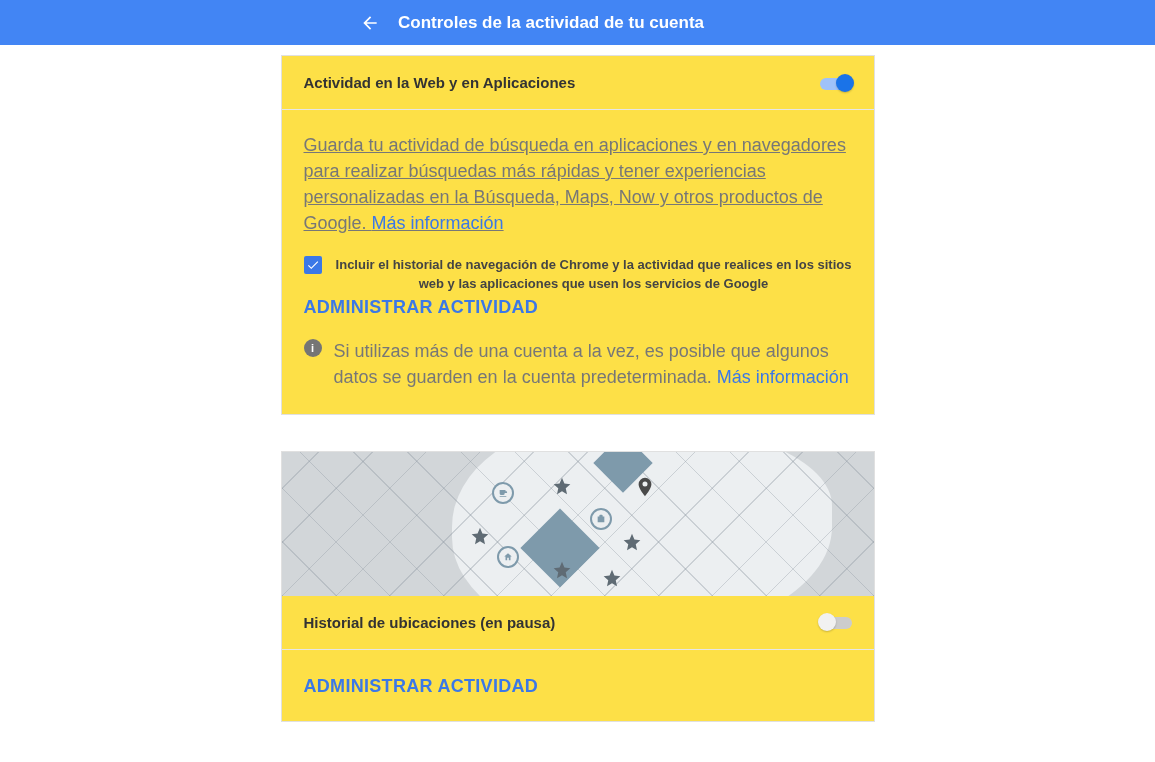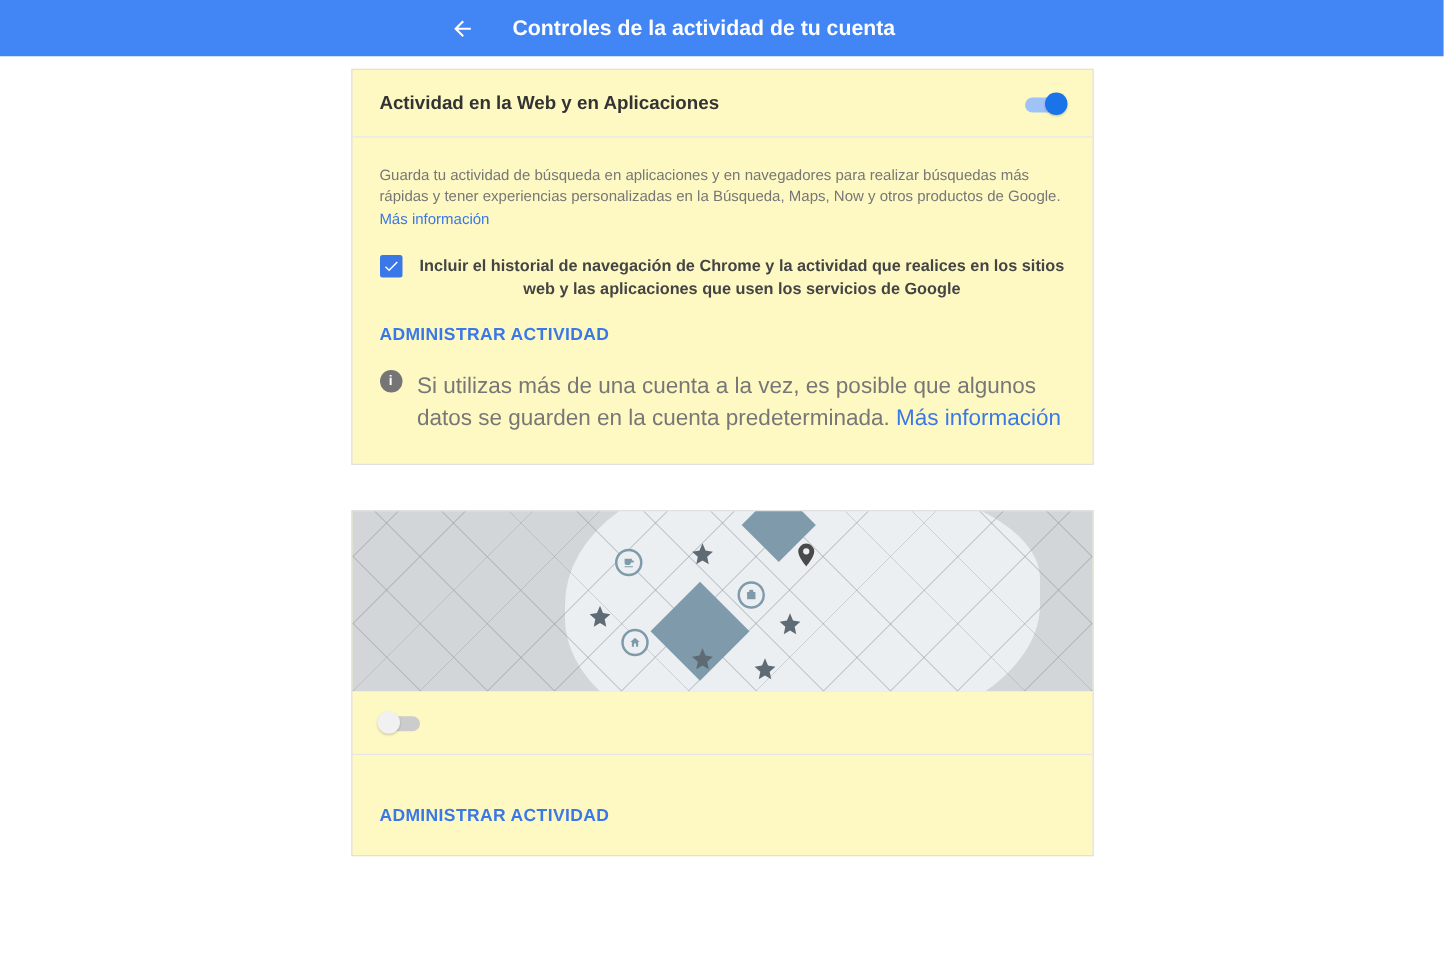--- a/index.html
+++ b/index.html
@@ -10,61 +10,61 @@
     height: 762px;
     overflow: hidden;
   }
   .topbar {
     background: #4285f4;
     height: 45px;
     display: flex;
     align-items: center;
     padding-left: 360px;
     color: #fff;
-    gap: 12px;
   }
   .back-arrow {
     width: 20px; height: 20px;
     margin-right: 18px;
     cursor: pointer;
     display: flex; align-items: center; justify-content: center;
   }
   .topbar-title {
     font-size: 17px;
     font-weight: 600;
   }
   .page {
     width: 594px;
     margin: 0 auto;
   }
   .card {
-    background: #fef9c3;
+    background: #fde047;
     border: 1px solid #e0e0e0;
     margin-top: 20px;
   }
   .card.first { margin-top: 10px; border-top: 1px solid #e0e0e0;}
   .card-header {
     display: flex;
     align-items: center;
     justify-content: space-between;
     padding: 18px 22px 18px 22px;
     border-bottom: 1px solid #e6e6e6;
   }
   .card-title {
     font-size: 15px;
     font-weight: 700;
     color: #333;
   }
   .card-body {
     padding: 22px 22px 24px 22px;
   }
   .desc {
-    font-size: 12px;
+    font-size: 18px;
     line-height: 1.45;
     color: #777;
+    text-decoration: underline;
   }
   .link {
     color: #3b78e7;
     cursor: pointer;
   }
   .check-row {
     display: flex;
     align-items: flex-start;
     margin-top: 20px;
     text-align: center;
@@ -78,25 +78,25 @@
     flex-shrink: 0;
     cursor: pointer;
   }
   .check-label {
     font-size: 13px;
     font-weight: 600;
     color: #444;
     line-height: 1.4;
   }
   .manage {
-    font-size: 14px;
+    font-size: 18px;
     font-weight: 700;
     letter-spacing: 0.3px;
     color: #3b78e7;
-    margin-top: 18px;
+    margin-top: 4px;
     cursor: pointer;
   }
   .info-row {
     display: flex;
     align-items: flex-start;
     margin-top: 20px;
   }
   .info-icon {
     width: 18px; height: 18px;
     border-radius: 50%;
@@ -272,20 +272,21 @@
       <svg class="star" style="left:340px; top:80px;" viewBox="0 0 24 24" fill="#5f6b74">
           <path d="M12 2l2.9 6.9L22 10l-5.5 4.8L18 22l-6-3.6L6 22l1.5-7.2L2 10l7.1-1.1z"></path>
         </svg>
 
       <svg class="pin" style="left:352px; top:20px;" viewBox="0 0 24 24" fill="#4a4a4a">
           <path d="M12 2a7 7 0 0 0-7 7c0 5 7 13 7 13s7-8 7-13a7 7 0 0 0-7-7zm0 9.5A2.5 2.5 0 1 1 12 6a2.5 2.5 0 0 1 0 5.5z"></path>
         </svg>
     </div>
 
     <div class="card-header">
+      <div class="card-title">Historial de ubicaciones (en pausa)</div>
       <div class="switch off">
         <div class="switch-track"></div>
         <div class="switch-thumb"></div>
       </div>
     </div>
 
     <div class="card-body">
       <div class="manage">ADMINISTRAR ACTIVIDAD</div>
     </div>
   </div>

